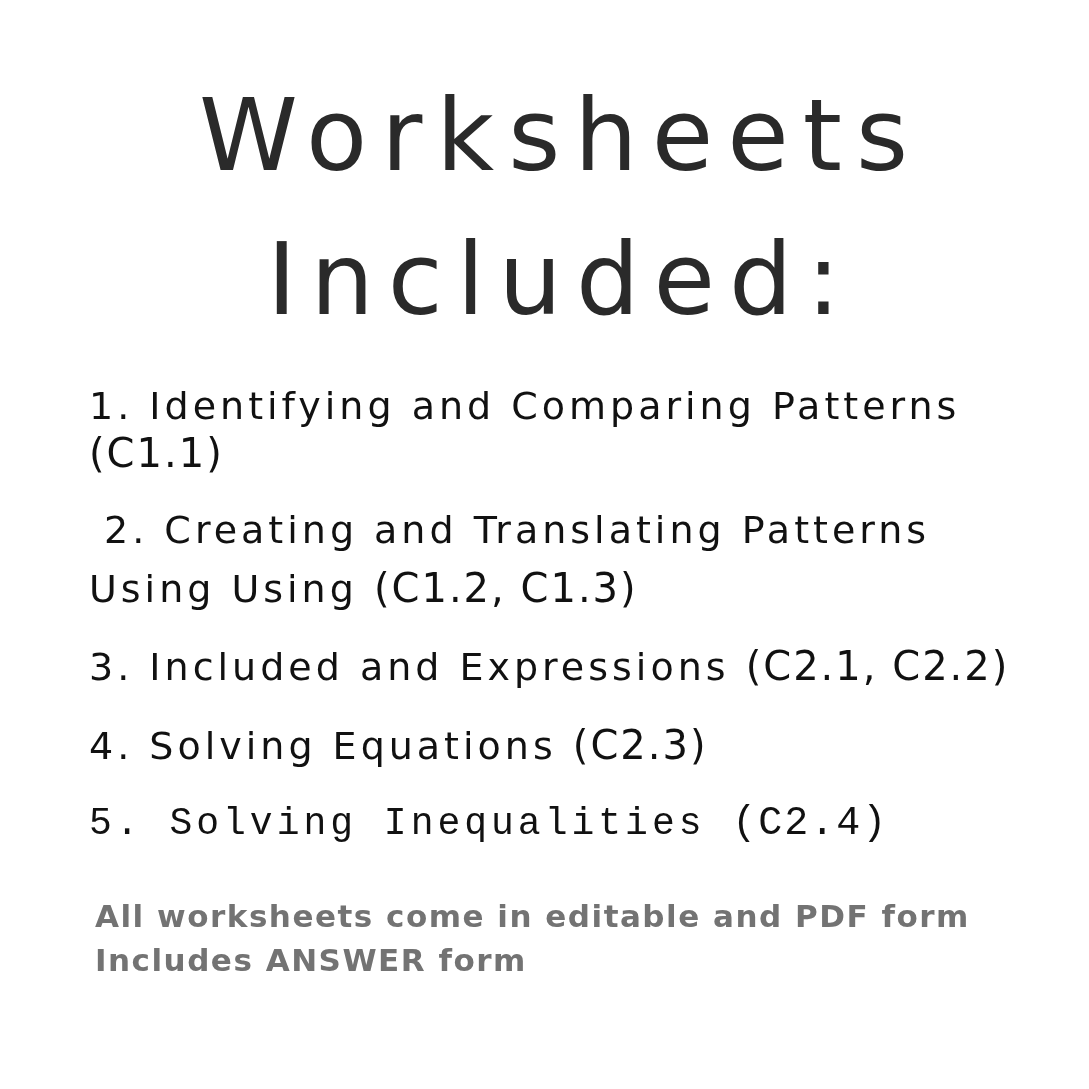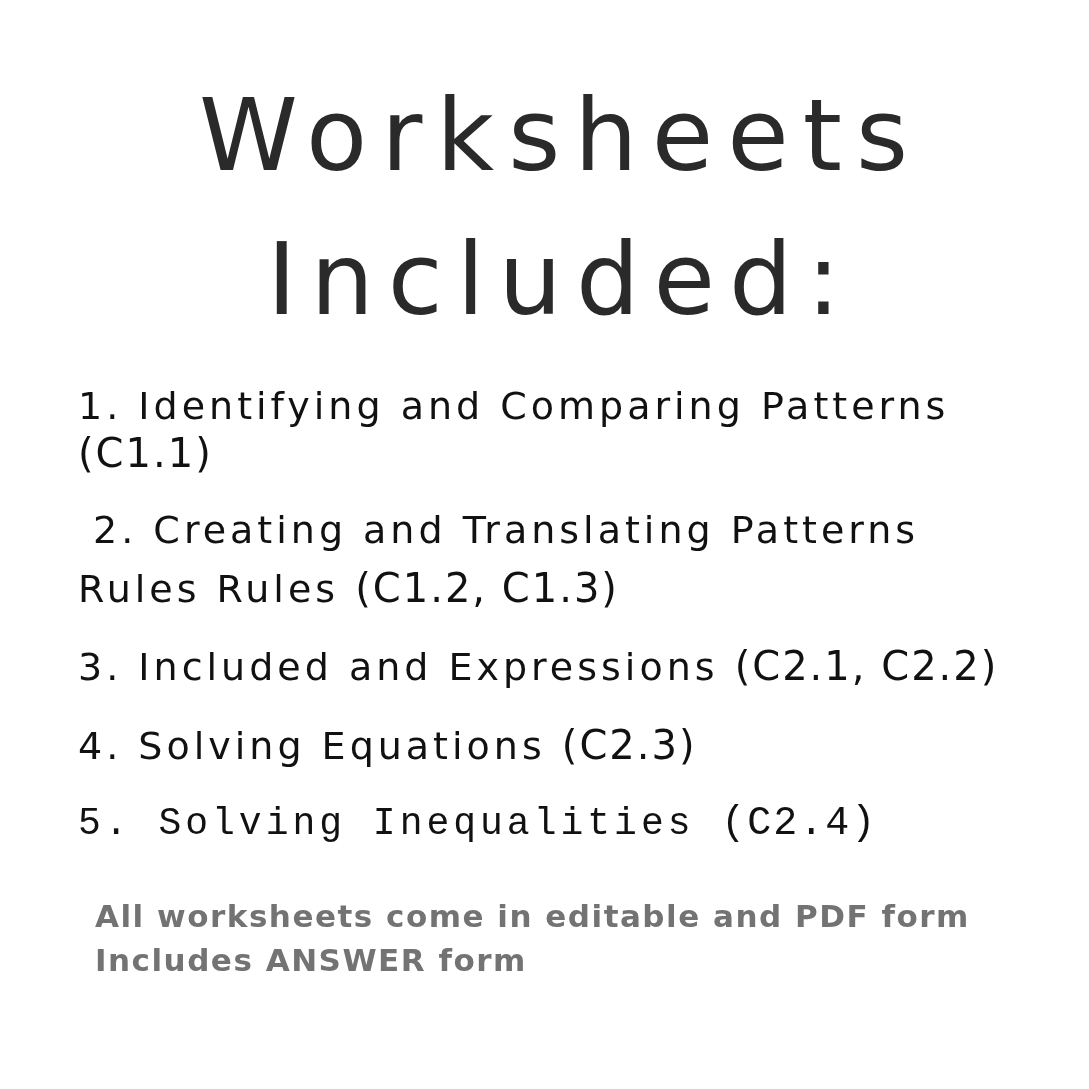--- a/index.html
+++ b/index.html
@@ -9,21 +9,21 @@
   }
   .title {
     position:absolute; left:0; width:1089px; text-align:center;
     font-size:100px; letter-spacing:14px; font-weight:normal; color:#2a2a2a;
     line-height:112px;
     margin-left:16px;
   }
   .t1 { top:80px; }
   .t2 { top:224px; }
   .item {
-    position:absolute; left:78px; font-size:38px; letter-spacing:4px;
+    position:absolute; left:89px; font-size:38px; letter-spacing:4px;
     color:#111; line-height:56px; white-space:nowrap;
   }
   .code { font-size:40px; letter-spacing:2px; }
   .note {
     position:absolute; left:95px; font-size:31px; font-weight:bold;
     letter-spacing:1.5px; color:#737373; line-height:44px;
   }
 </style>
 </head>
 <body>
@@ -37,21 +37,21 @@
 </div>
 <div class="item" style="top:425px;">
   <span class="code">(C1.1)</span>
 </div>
 
 <div class="item" style="top:502px;margin-left:15px;">
   <span>2.</span>
   <span>Creating and Translating Patterns</span>
 </div>
 <div class="item" style="top:560px;">
-  <span>Rules Rules</span>
+  <span>Using Using</span>
   <span class="code">(C1.2, C1.3)</span>
 </div>
 
 <div class="item" style="top:638px;">
   <span>3.</span>
   <span>Included and Expressions</span>
   <span class="code">(C2.1, C2.2)</span>
 </div>
 
 <div class="item" style="top:717px;">

